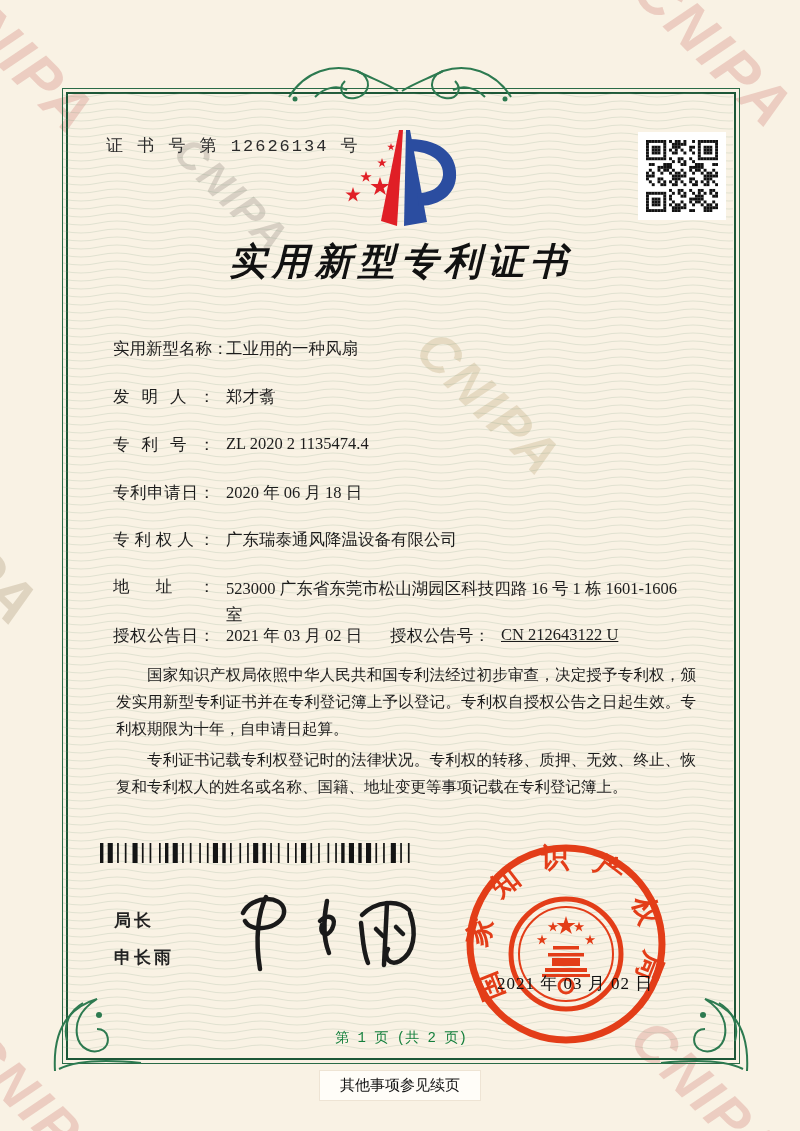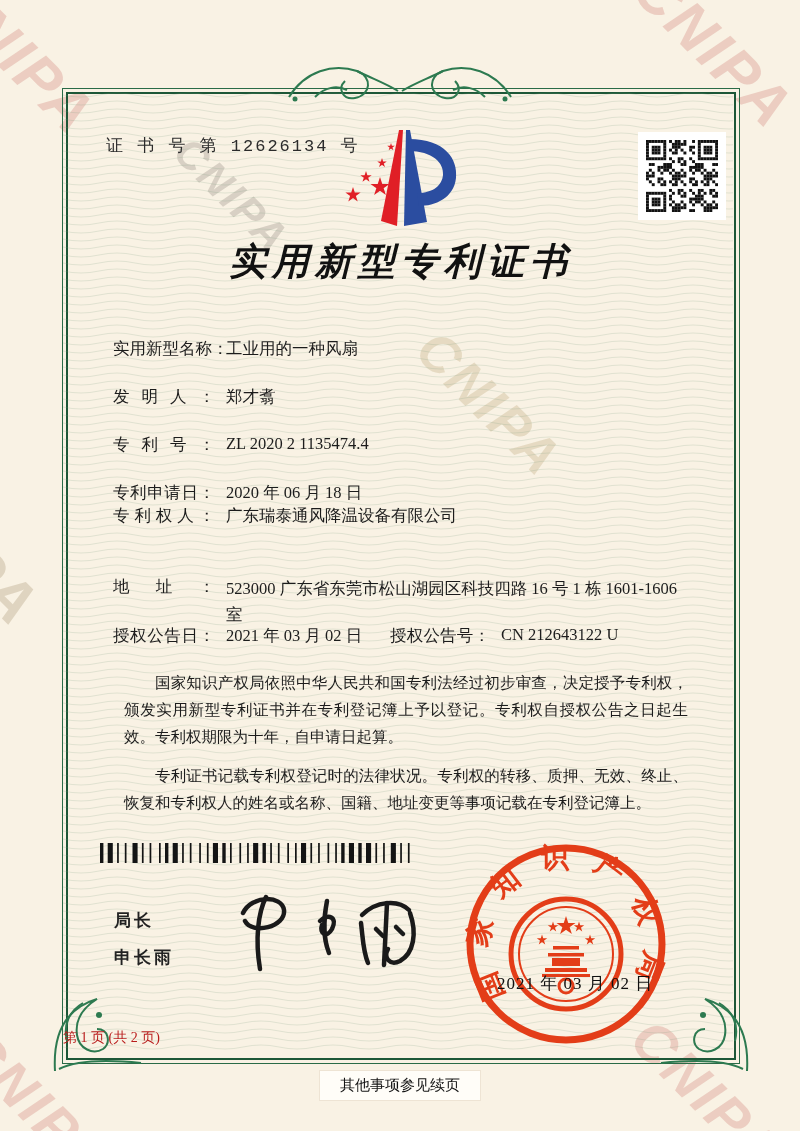--- a/index.html
+++ b/index.html
@@ -22,33 +22,33 @@
   
   .abs{position:absolute;z-index:4;}
   .cert-no{left:43px;top:45px;font-size:17px;letter-spacing:2px;color:#2b2b2b;font-family:Liberation Mono, monospace;}
   .title{left:0;top:148px;width:100%;text-align:center;font-size:37px;font-weight:bold;
          letter-spacing:6px;color:#111;font-style:italic;}
   .row{left:50px;font-size:16.5px;white-space:nowrap;}
   .lbl{display:inline-block;width:102px;text-align:justify;text-align-last:justify;vertical-align:top;}
   .val{margin-left:11px;}
   .val-wrap{display:inline-block;width:462px;white-space:normal;word-break:break-all;
             line-height:26px;vertical-align:top;}
-  .gaz{position:absolute;left:277px;top:0;}
+  .gaz{position:absolute;left:277px;top:0;text-decoration:underline;}
   .gaz .lbl{width:100px;}
   .paras{left:49px;top:568px;width:588px;font-size:15.5px;line-height:27px;text-align:justify;}
-  .paras p{margin:12px;text-indent:2em;}
+  .paras p{margin:4px;text-indent:2em;}
   .barcode-box{left:37px;top:754px;}
   .issuer{font-family:Liberation Mono, monospace;font-size:17px;
           font-weight:600;letter-spacing:3px;color:#222;}
   .issuer-title{left:51px;top:820px;}
   .issuer-name{left:51px;top:857px;}
   .sig{left:165px;top:788px;}
   .seal{left:400px;top:752px;z-index:4;}
   .seal-date{left:434px;top:883px;font-size:17px;color:#101010;z-index:5;letter-spacing:1px;}
-  .page-footer{left:0;top:940px;width:100%;font-size:14px;color:#b91c1c;}
+  .page-footer{left:0;top:940px;width:100%;text-align:center;font-size:14px;color:#15803d;font-family:Liberation Mono, monospace;}
   .note-box{position:absolute;left:50%;top:1070px;transform:translateX(-50%);z-index:4;
             background:#fffdf8;border:1px solid #eee4d4;padding:5px 20px;font-size:15px;color:#111;}
   .qr-box{left:575px;top:43px;background:#ffffff;width:88px;height:88px;}
   .qr-box svg{margin:8px;}
   .logo{left:272px;top:36px;}
 </style>
 </head>
 <body>
 
 <div class="page">
@@ -498,21 +498,21 @@
     </div>
     <div class="abs row" style="top:297px">
       <span class="lbl">发明人：</span><span class="val">郑才翥</span>
     </div>
     <div class="abs row" style="top:345px">
       <span class="lbl">专利号：</span><span class="val">ZL 2020 2 1135474.4</span>
     </div>
     <div class="abs row" style="top:393px">
       <span class="lbl">专利申请日：</span><span class="val">2020 年 06 月 18 日</span>
     </div>
-    <div class="abs row" style="top:416px">
+    <div class="abs row" style="top:440px">
       <span class="lbl">专利权人：</span><span class="val">广东瑞泰通风降温设备有限公司</span>
     </div>
     <div class="abs row" style="top:487px">
       <span class="lbl">地址：</span><span class="val val-wrap">523000 广东省东莞市松山湖园区科技四路 16 号 1 栋 1601-1606 室</span>
     </div>
     <div class="abs row" style="top:536px">
       <span class="lbl">授权公告日：</span><span class="val">2021 年 03 月 02 日</span>
       <span class="gaz">
         <span class="lbl">授权公告号：</span><span class="val">CN 212643122 U</span>
       </span>

